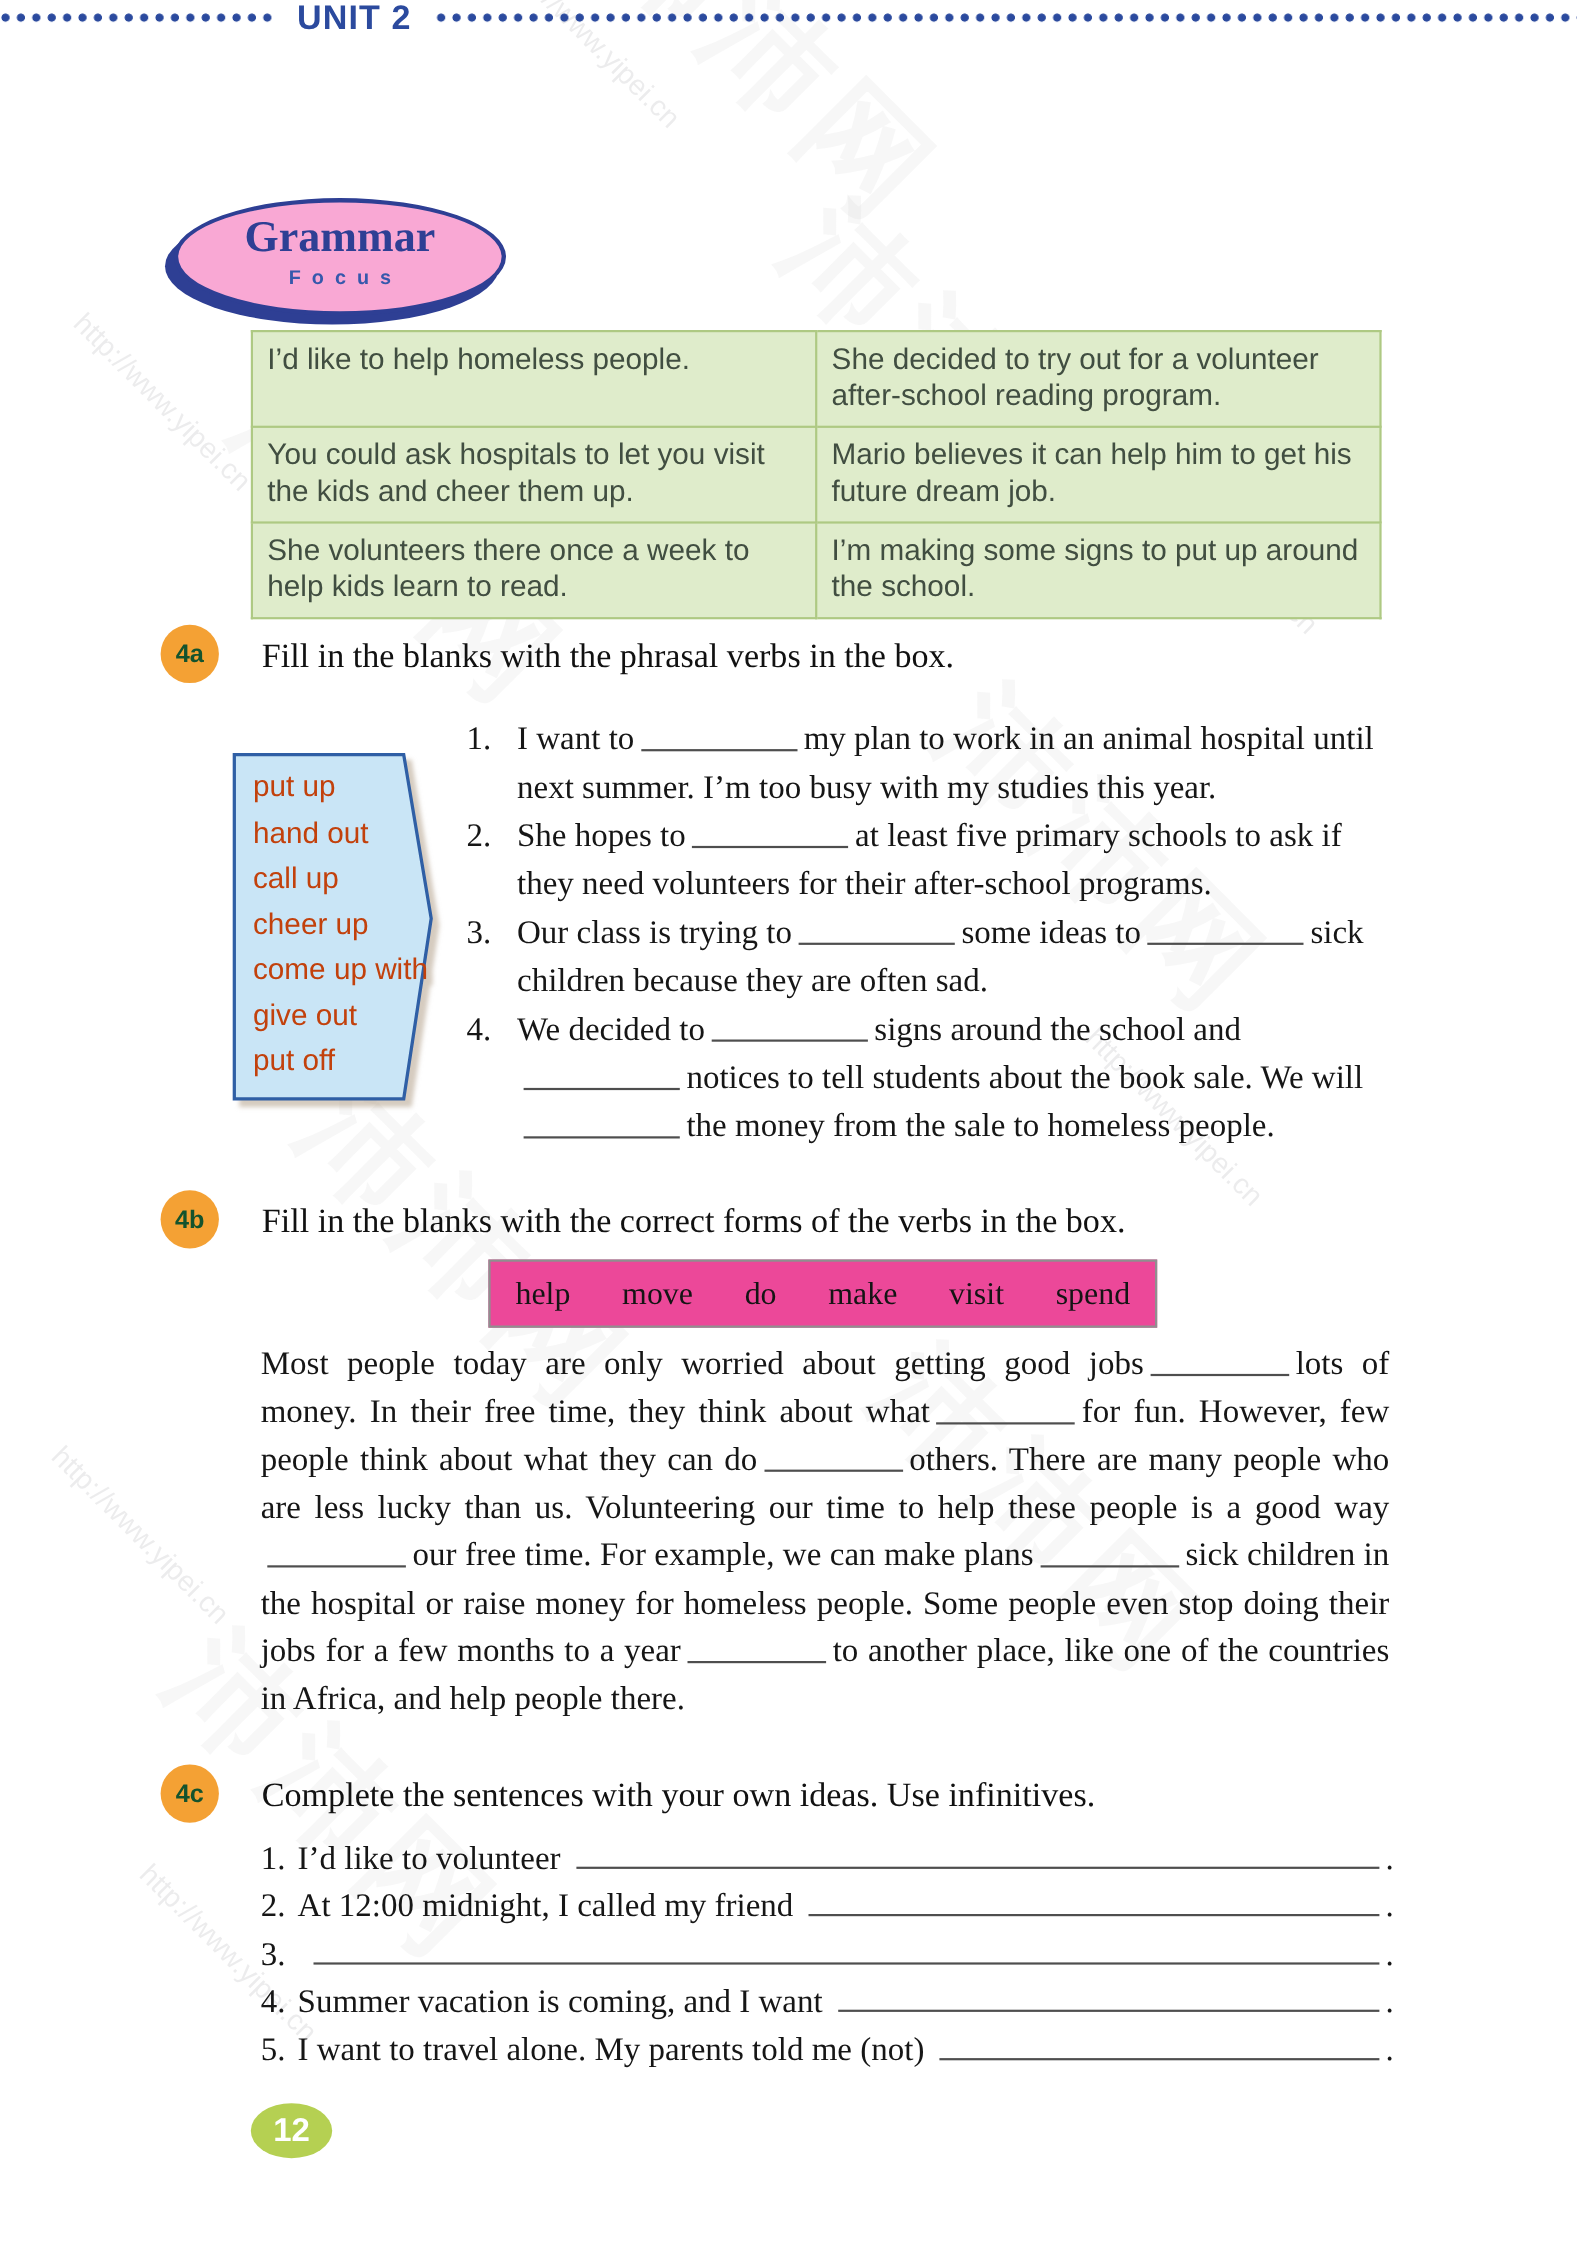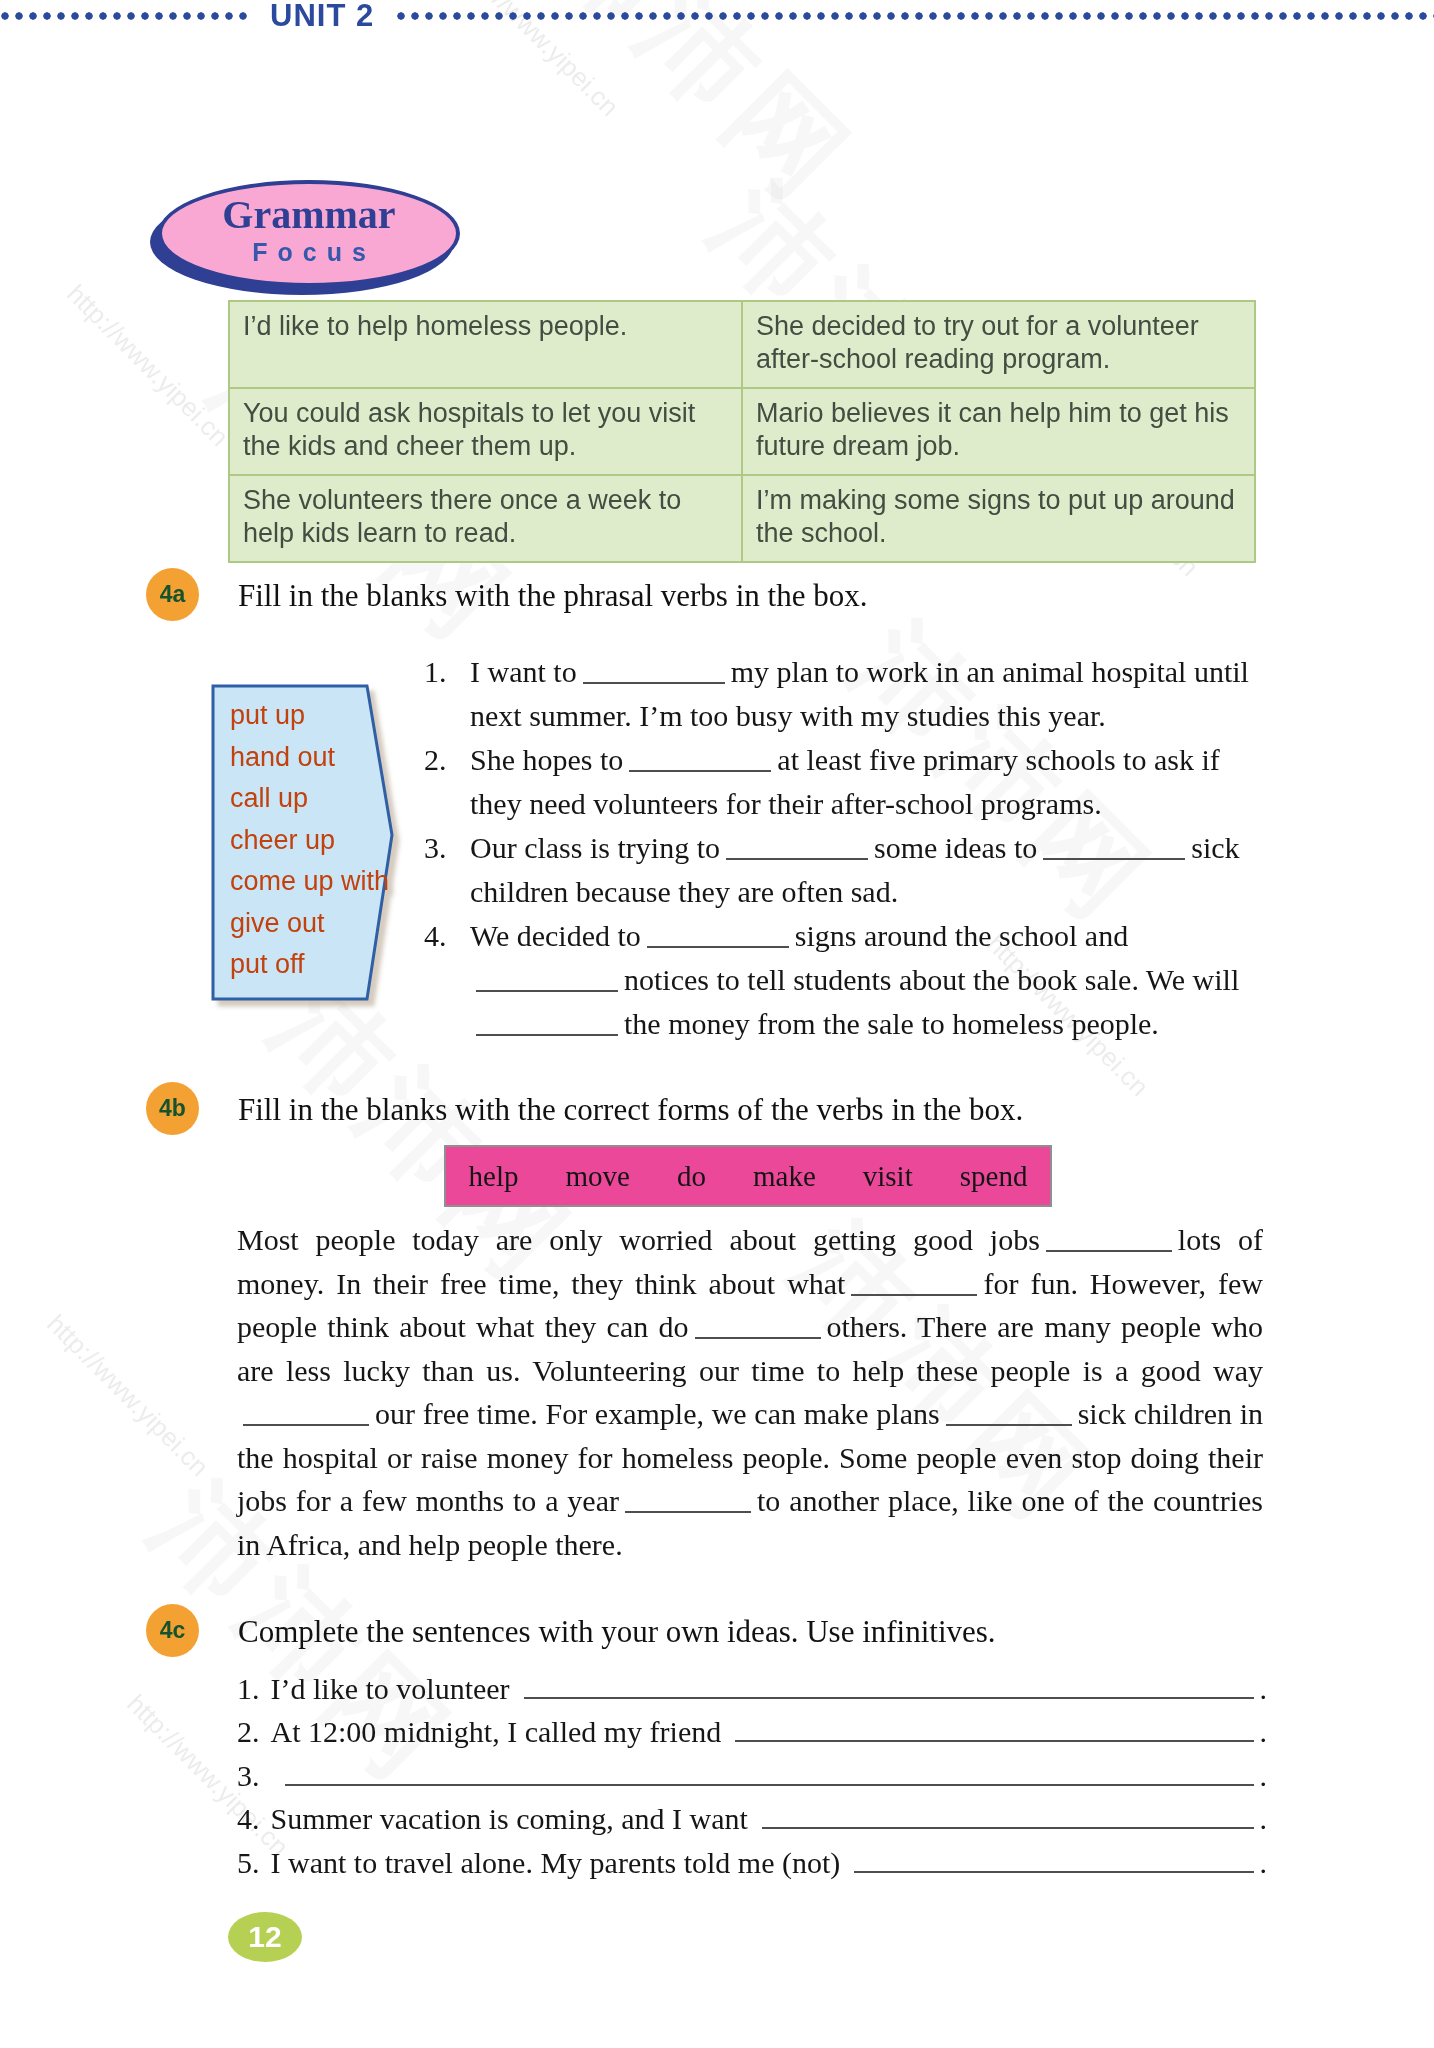--- a/index.html
+++ b/index.html
@@ -24,21 +24,21 @@
   .unit-label{font-family:"Liberation Sans",sans-serif;font-weight:bold;
       font-size:31px;color:#2b4a9e;letter-spacing:1px;padding:0 22px;}
   
   .gf-badge{position:absolute;left:150px;top:180px;width:312px;height:116px;}
   .gf-back{position:absolute;left:0;top:9px;width:304px;height:106px;border-radius:50%;background:#2e3f94;}
   .gf-front{position:absolute;left:8px;top:0;width:302px;height:107px;border-radius:50%;
       background:#f9a8d4;border:4px solid #2e3f94;box-sizing:border-box;text-align:center;}
   .gf-title{margin-top:9px;font-family:"Liberation Serif",serif;font-weight:bold;
       font-size:40px;line-height:44px;color:#2e3f94;}
   .gf-subtitle{font-family:"Liberation Sans",sans-serif;font-weight:bold;
-      font-size:25px;line-height:30px;color:#3658ac;letter-spacing:10px;text-indent:10px;}
+      font-size:18px;line-height:30px;color:#3658ac;letter-spacing:10px;text-indent:10px;}
   
   .gf-table{position:absolute;left:228px;top:300px;width:1028px;border-collapse:collapse;
       font-family:"Liberation Sans",sans-serif;font-size:27px;line-height:33px;color:#414e41;}
   .gf-table td{width:50%;background:#dfeccb;border:2px solid #aec983;
       padding:8px 13px 11px 13px;vertical-align:top;}
   
   .badge{position:absolute;width:53px;height:53px;border-radius:50%;background:#f4a134;
       color:#14532d;font-family:"Liberation Sans",sans-serif;font-weight:bold;
       font-size:23px;line-height:53px;text-align:center;}
   .sec-title{position:absolute;left:238px;font-family:"Liberation Serif",serif;

